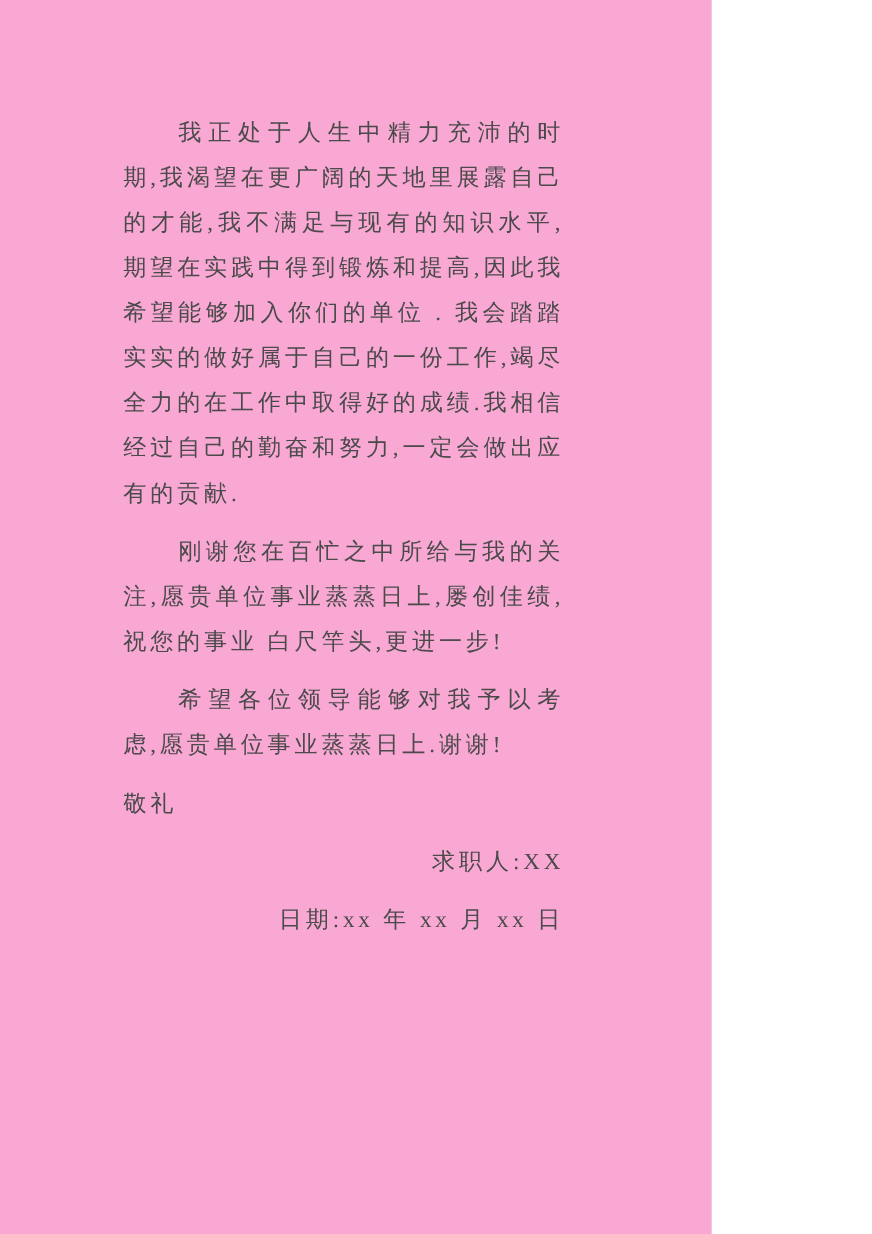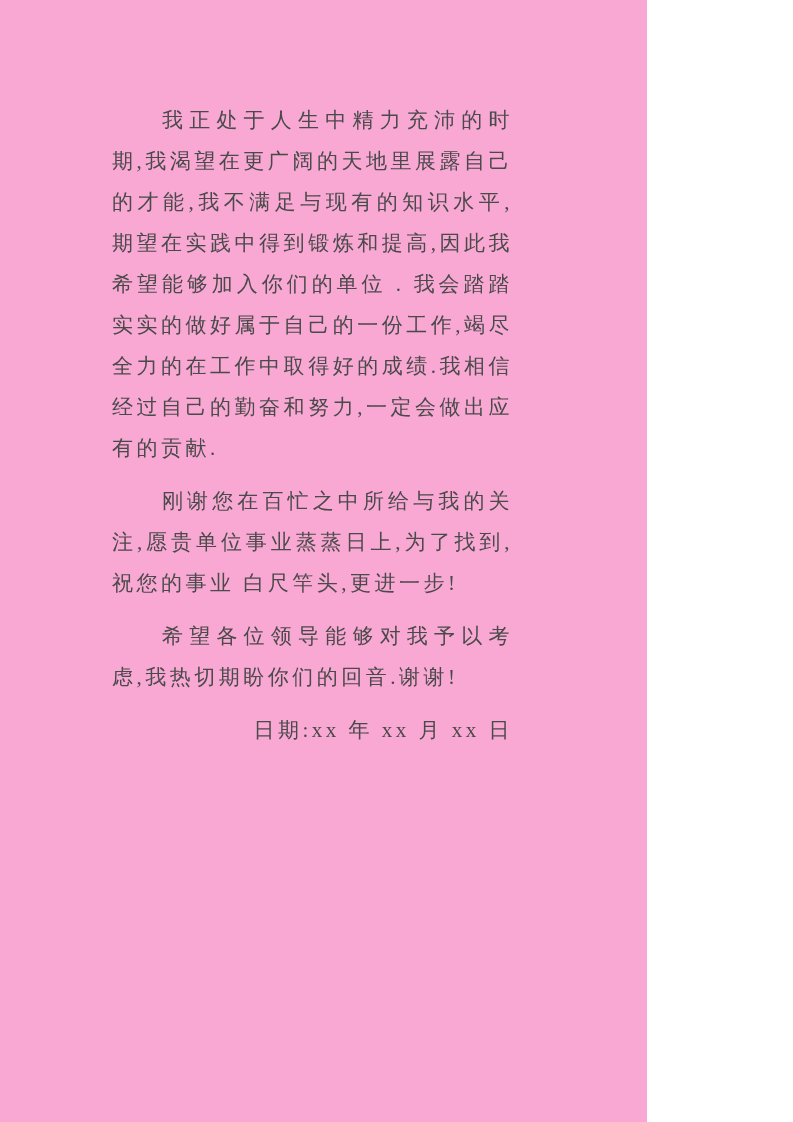--- a/index.html
+++ b/index.html
@@ -42,25 +42,27 @@
     letter-spacing: 4px;
   }
 </style>
 </head>
 <body>
 
 <div class="page">
 
   <p class="para indent">我正处于人生中精力充沛的时期,我渴望在更广阔的天地里展露自己的才能,我不满足与现有的知识水平,期望在实践中得到锻炼和提高,因此我希望能够加入你们的单位 . 我会踏踏实实的做好属于自己的一份工作,竭尽全力的在工作中取得好的成绩.我相信经过自己的勤奋和努力,一定会做出应有的贡献.</p>
 
-  <p class="para indent">刚谢您在百忙之中所给与我的关注,愿贵单位事业蒸蒸日上,为了找到,祝您的事业 白尺竿头,更进一步!</p>
+  <p class="para indent">刚谢您在百忙之中所给与我的关注,愿贵单位事业蒸蒸日上,屡创佳绩,祝您的事业 白尺竿头,更进一步!</p>
 
-  <p class="para indent">希望各位领导能够对我予以考虑,我热切期盼你们的回音.谢谢!</p>
+  <p class="para indent">希望各位领导能够对我予以考虑,愿贵单位事业蒸蒸日上.谢谢!</p>
 
 
+  <p class="para">敬礼</p>
 
+  <p class="right-line">求职人:XX</p>
 
   <p class="right-line">日期:xx 年 xx 月 xx 日</p>
 
 
 
 
 </div>
 
 </body></html>

